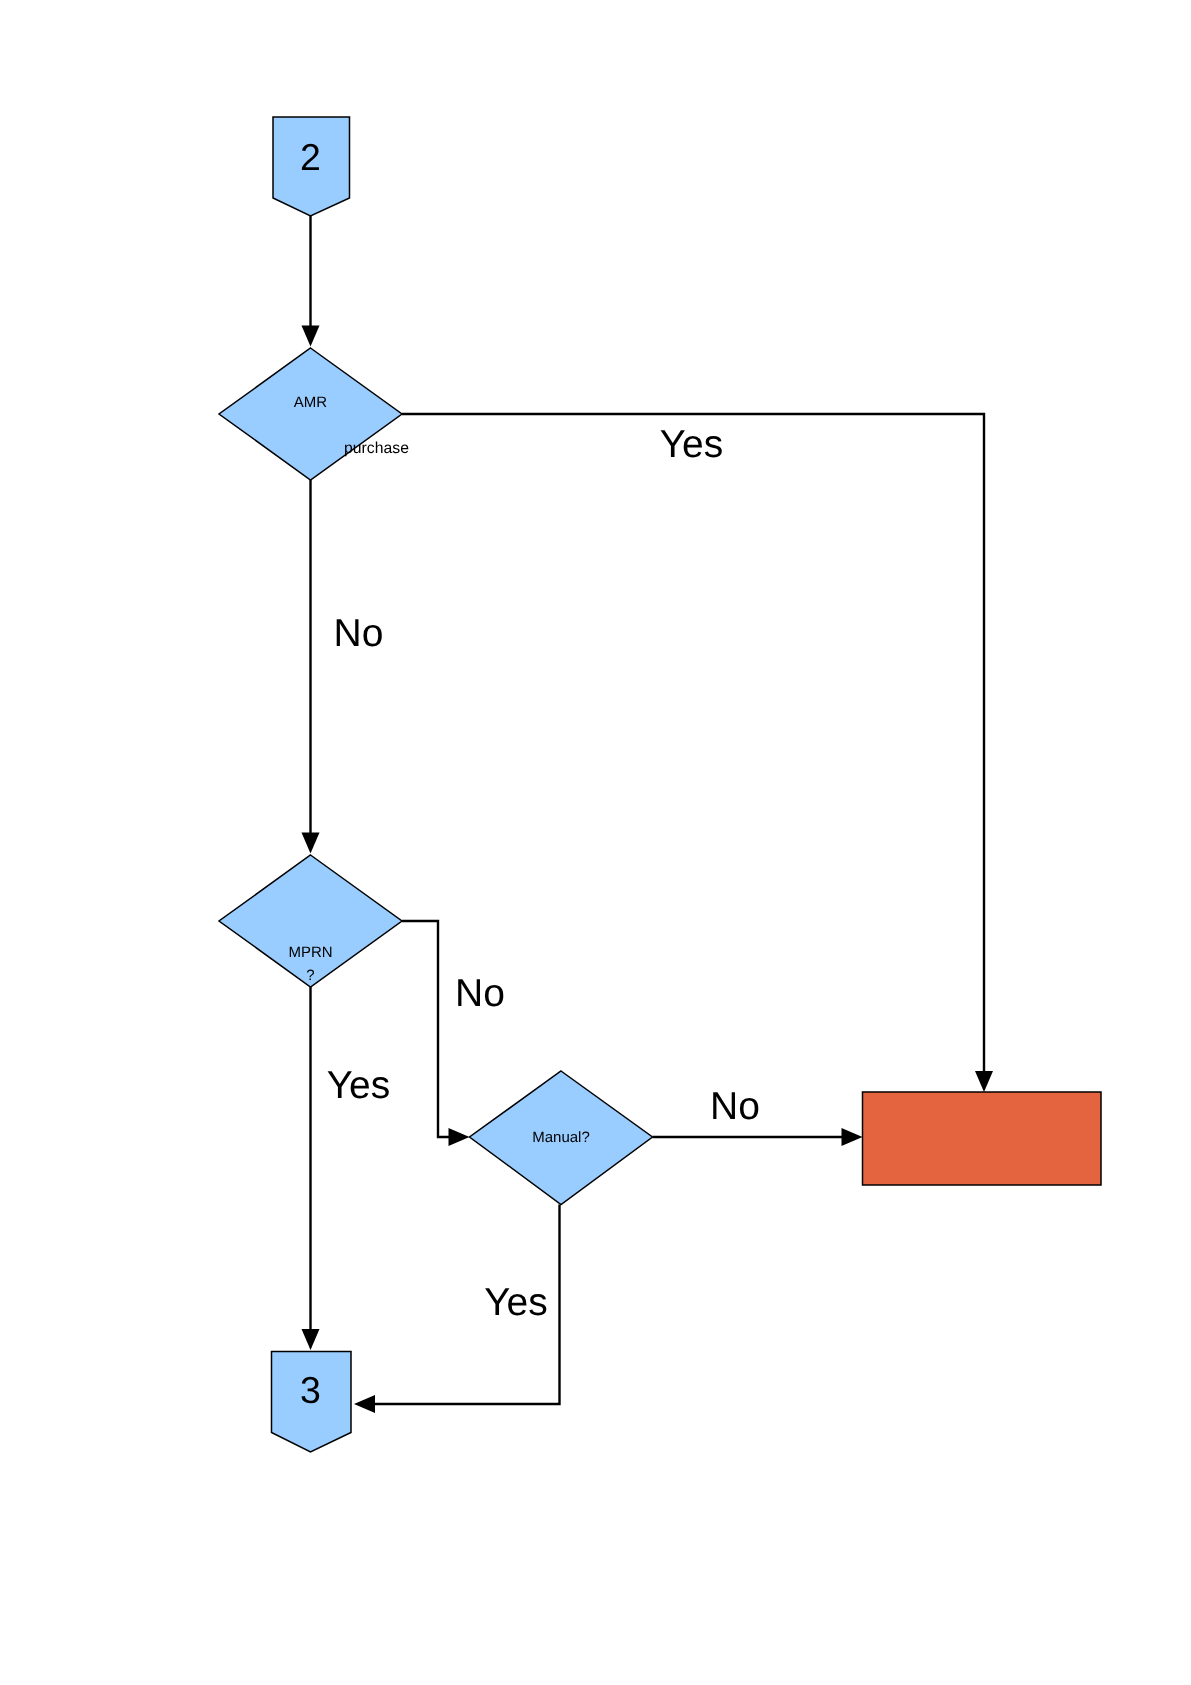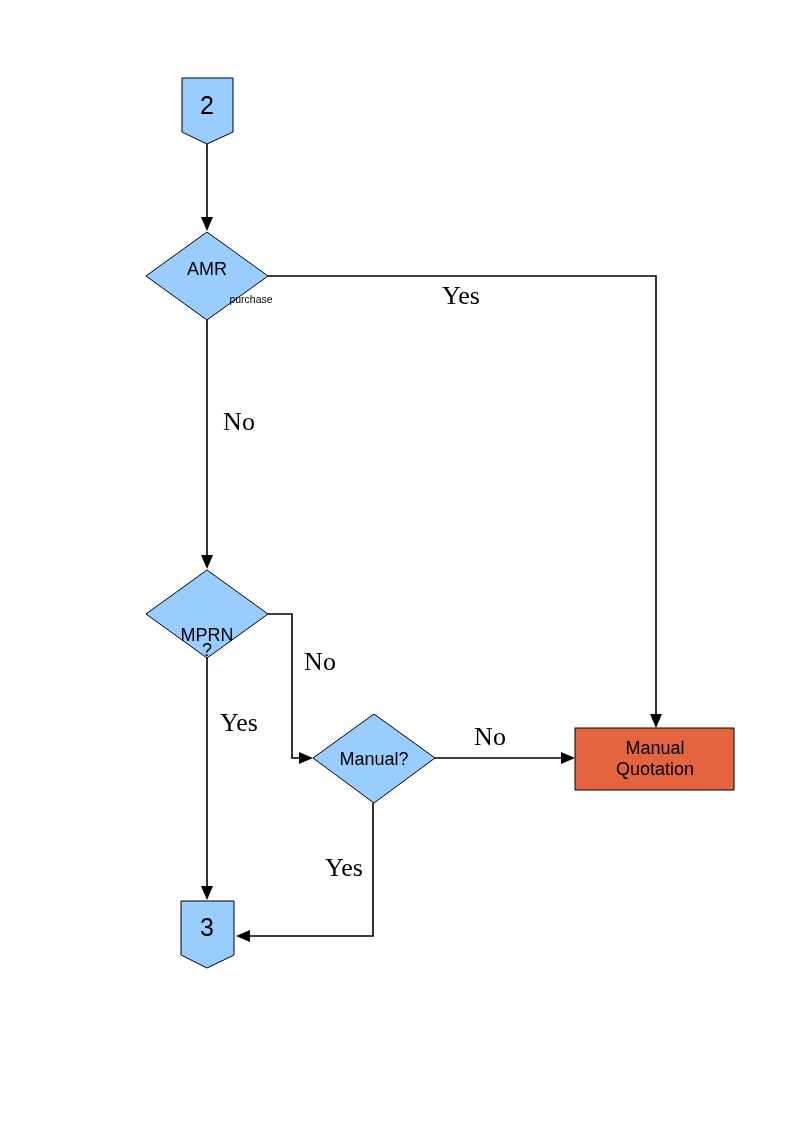--- a/index.html
+++ b/index.html
@@ -34,23 +34,23 @@
   }
   .lbl {
     position: absolute;
     transform: translate(-50%, -50%);
     color: #000000;
     white-space: pre-line;
     text-align: center;
     line-height: 1.1;
   }
   .lbl-connector { font-size: 25px; }
-  .lbl-node      { font-size: 18px; line-height: 15px; }
+  .lbl-node      { font-size: 10px; line-height: 15px; }
   .lbl-node-sub  { font-size: 10.5px; }
-  .lbl-edge      { font-size: 26px; font-family: Liberation Serif, serif; }
+  .lbl-edge      { font-size: 26px; }
   .lbl-manual    { font-size: 18px; line-height: 21px; width: 130px; }
 </style>
 </head>
 <body>
 
 <div class="page">
 
   <svg class="canvas" width="794" height="1123" viewBox="0 0 794 1123">
 
     <polyline class="edge" points="207,144 207,219"></polyline>
@@ -80,22 +80,20 @@
   <div class="lbl lbl-connector" style="left:207px; top:106px;">2</div>
 
   <div class="lbl lbl-node" style="left:207px; top:269px;">AMR</div>
   <div class="lbl lbl-node-sub" style="left:207px; top:300px;margin-left:44px;">purchase</div>
 
   <div class="lbl lbl-node" style="left:207px; top:643px;">MPRN
 ?</div>
 
   <div class="lbl lbl-node" style="left:374px; top:759px;">Manual?</div>
 
-  <div class="lbl lbl-manual" style="left:655px; top:759px;">Manual
-Quotation</div>
 
   <div class="lbl lbl-connector" style="left:207px; top:928px;">3</div>
 
   <div class="lbl lbl-edge" style="left:461px; top:296px;">Yes</div>
   <div class="lbl lbl-edge" style="left:239px; top:422px;">No</div>
   <div class="lbl lbl-edge" style="left:320px; top:662px;">No</div>
   <div class="lbl lbl-edge" style="left:239px; top:723px;">Yes</div>
   <div class="lbl lbl-edge" style="left:490px; top:737px;">No</div>
   <div class="lbl lbl-edge" style="left:344px; top:868px;">Yes</div>
 

